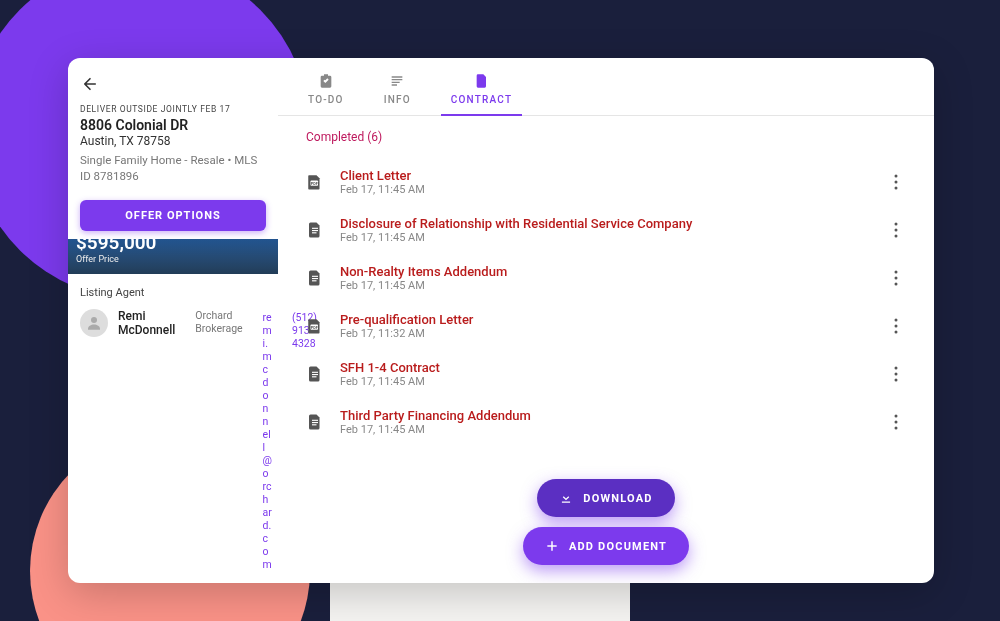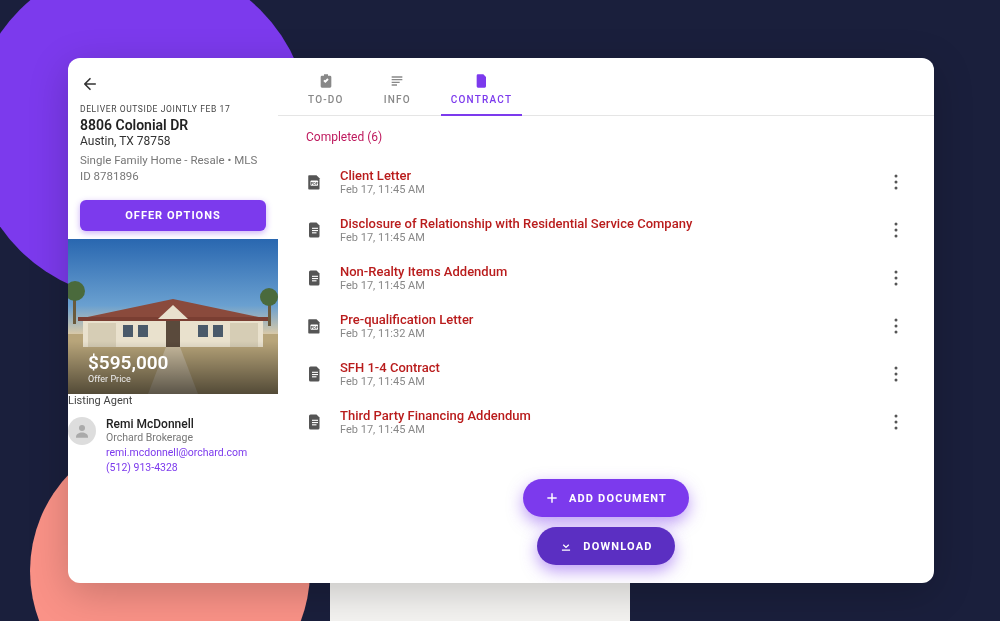--- a/index.html
+++ b/index.html
@@ -124,33 +124,34 @@
       overflow: hidden;
     }
     .property-image svg {
       display: block;
     }
     .price-overlay {
       position: absolute;
       bottom: 0;
       left: 0;
       right: 0;
-      padding: 10px 20px;
+      padding: 10px 8px;
       background: linear-gradient(to top, rgba(0,0,0,0.55), rgba(0,0,0,0));
     }
     .price {
       font-size: 19px;
       font-weight: 600;
       color: #fff;
     }
     .price-label {
       font-size: 9px;
       color: #eee;
     }
     .agent-section {
+      padding: 12px;
     }
     .agent-heading {
       font-size: 11px;
       color: #444;
       margin-bottom: 10px;
     }
     .agent-row {
       display: flex;
       gap: 10px;
     }
@@ -159,21 +160,22 @@
       height: 28px;
       border-radius: 50%;
       background: #ddd;
       display: flex;
       align-items: center;
       justify-content: center;
       flex-shrink: 0;
     }
     .agent-info {
       display: flex;
-      flex-direction: column;
+      flex-direction: row;
+      gap: 20px;
     }
     .agent-name {
       font-size: 12px;
       color: #222;
       font-weight: 500;
     }
     .agent-brokerage {
       font-size: 10.5px;
       color: #777;
     }
@@ -557,33 +559,33 @@
                 <circle cx="2" cy="2" r="1.5"></circle>
                 <circle cx="2" cy="8" r="1.5"></circle>
                 <circle cx="2" cy="14" r="1.5"></circle>
               </svg>
             </div>
           </div>
         </div>
     </div>
 
     <div class="fab-container">
+      <button class="fab dark">
+        <span class="fab-icon">
+          <svg width="14" height="14" viewBox="0 0 24 24" fill="#fff">
+              <path d="M12 3v10l4-4 1.5 1.5L12 16l-5.5-5.5L8 9l4 4V3h0zM5 18h14v2H5z"></path>
+            </svg>
+        </span>
+        <span>DOWNLOAD</span>
+      </button>
       <button class="fab">
         <span class="fab-icon">
           <svg width="14" height="14" viewBox="0 0 24 24" fill="none" stroke="#fff" stroke-width="2.5">
               <line x1="12" y1="4" x2="12" y2="20"></line>
               <line x1="4" y1="12" x2="20" y2="12"></line>
             </svg>
         </span>
         <span>ADD DOCUMENT</span>
       </button>
-      <button class="fab dark">
-        <span class="fab-icon">
-          <svg width="14" height="14" viewBox="0 0 24 24" fill="#fff">
-              <path d="M12 3v10l4-4 1.5 1.5L12 16l-5.5-5.5L8 9l4 4V3h0zM5 18h14v2H5z"></path>
-            </svg>
-        </span>
-        <span>DOWNLOAD</span>
-      </button>
     </div>
   </div>
 
 </div>
 
 </body></html>

